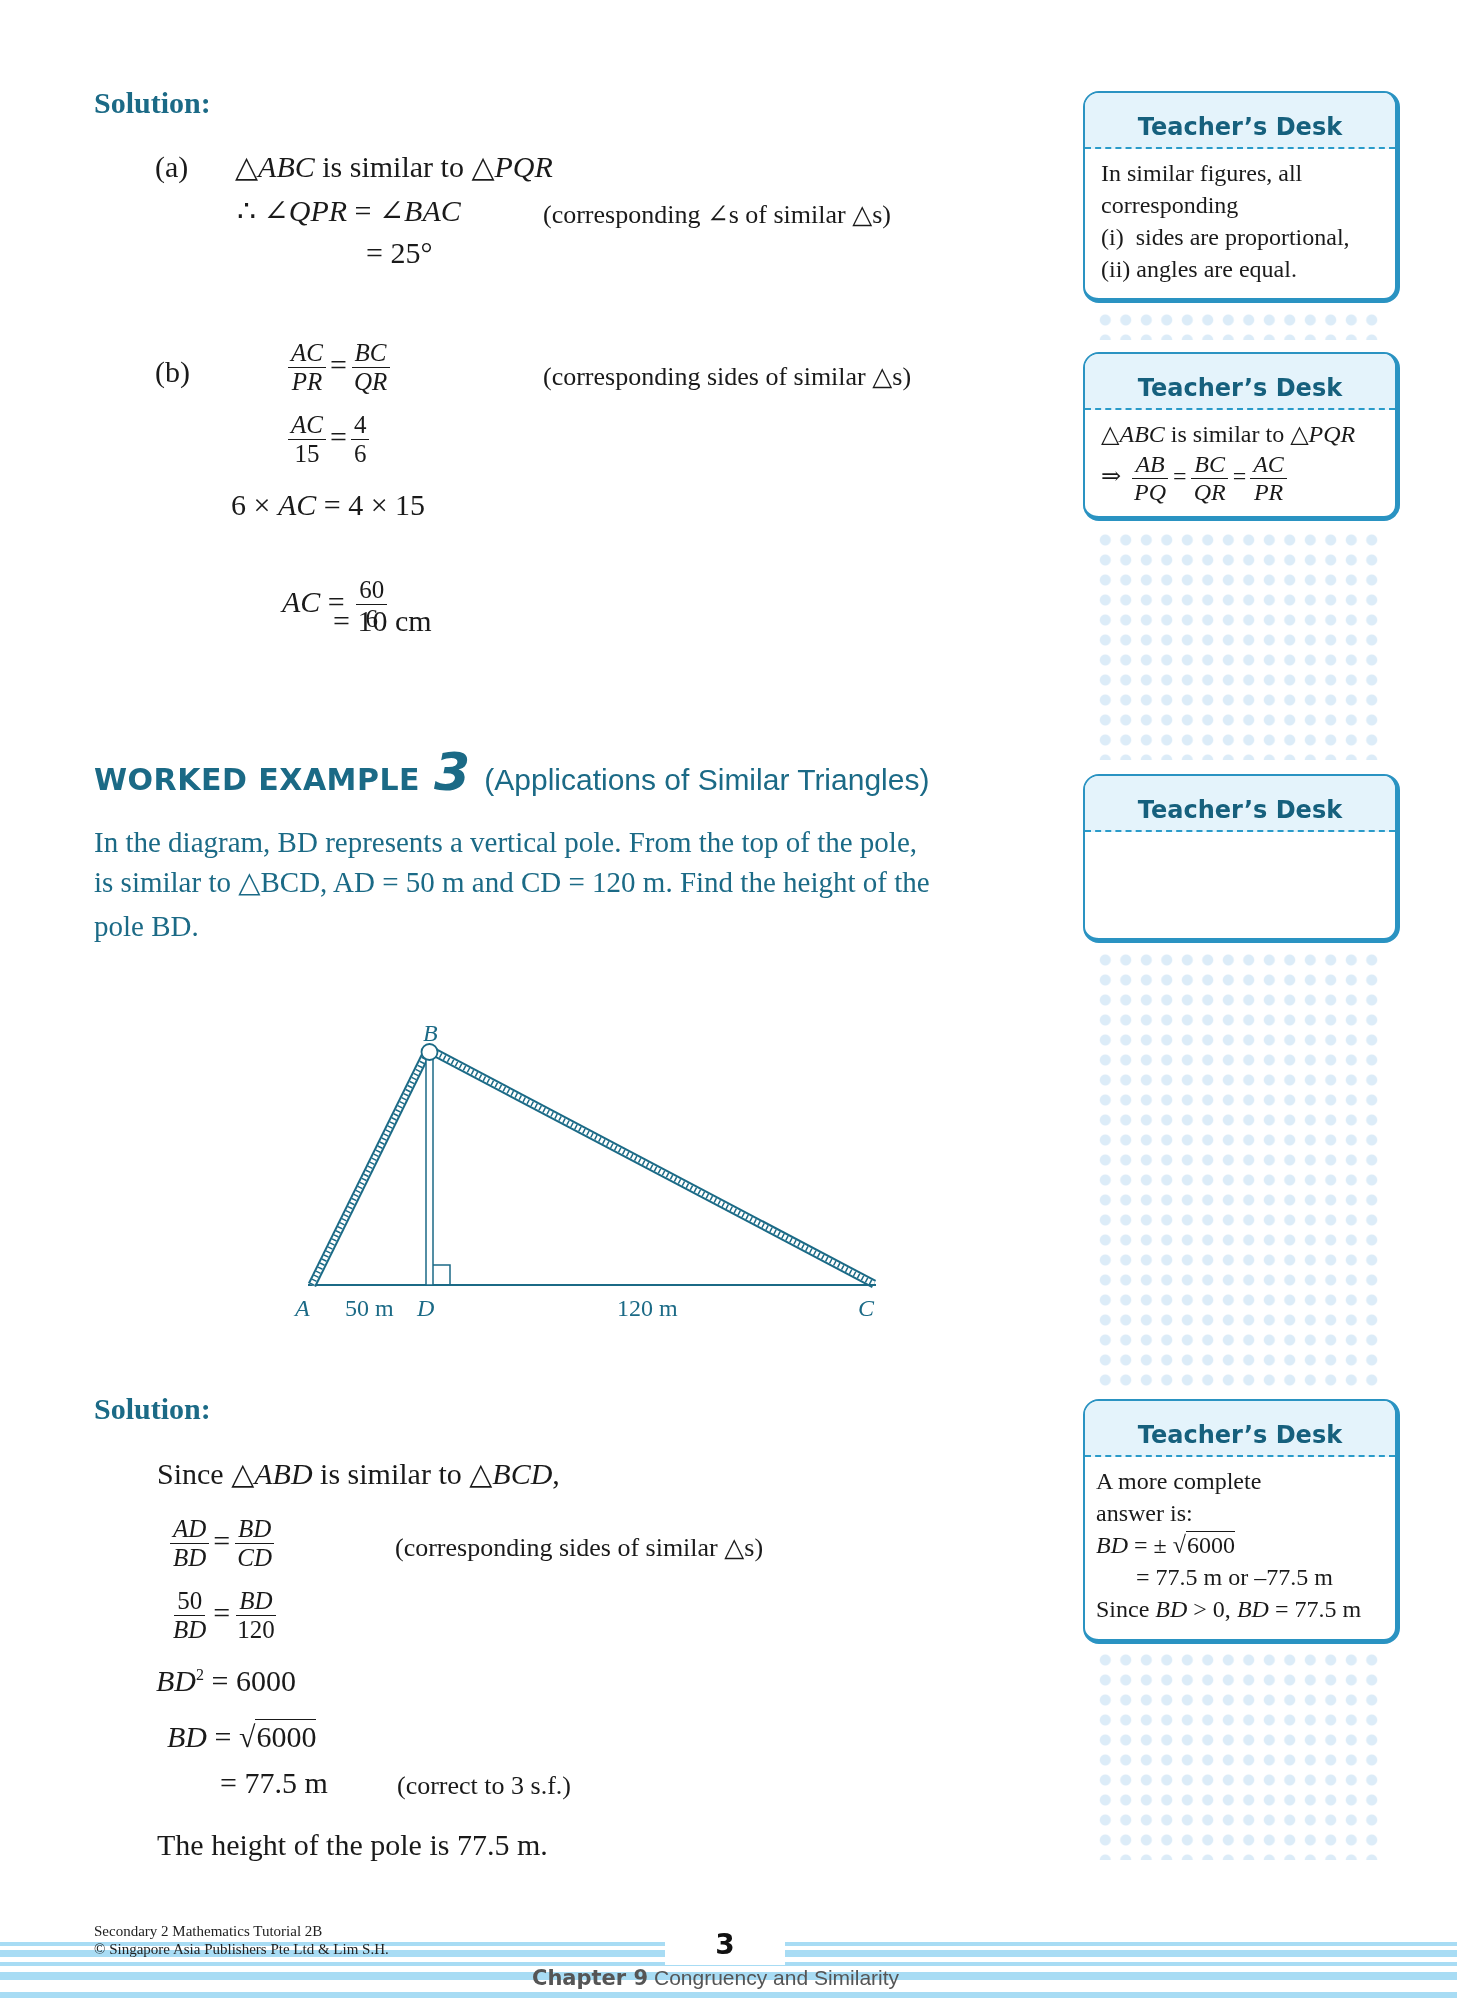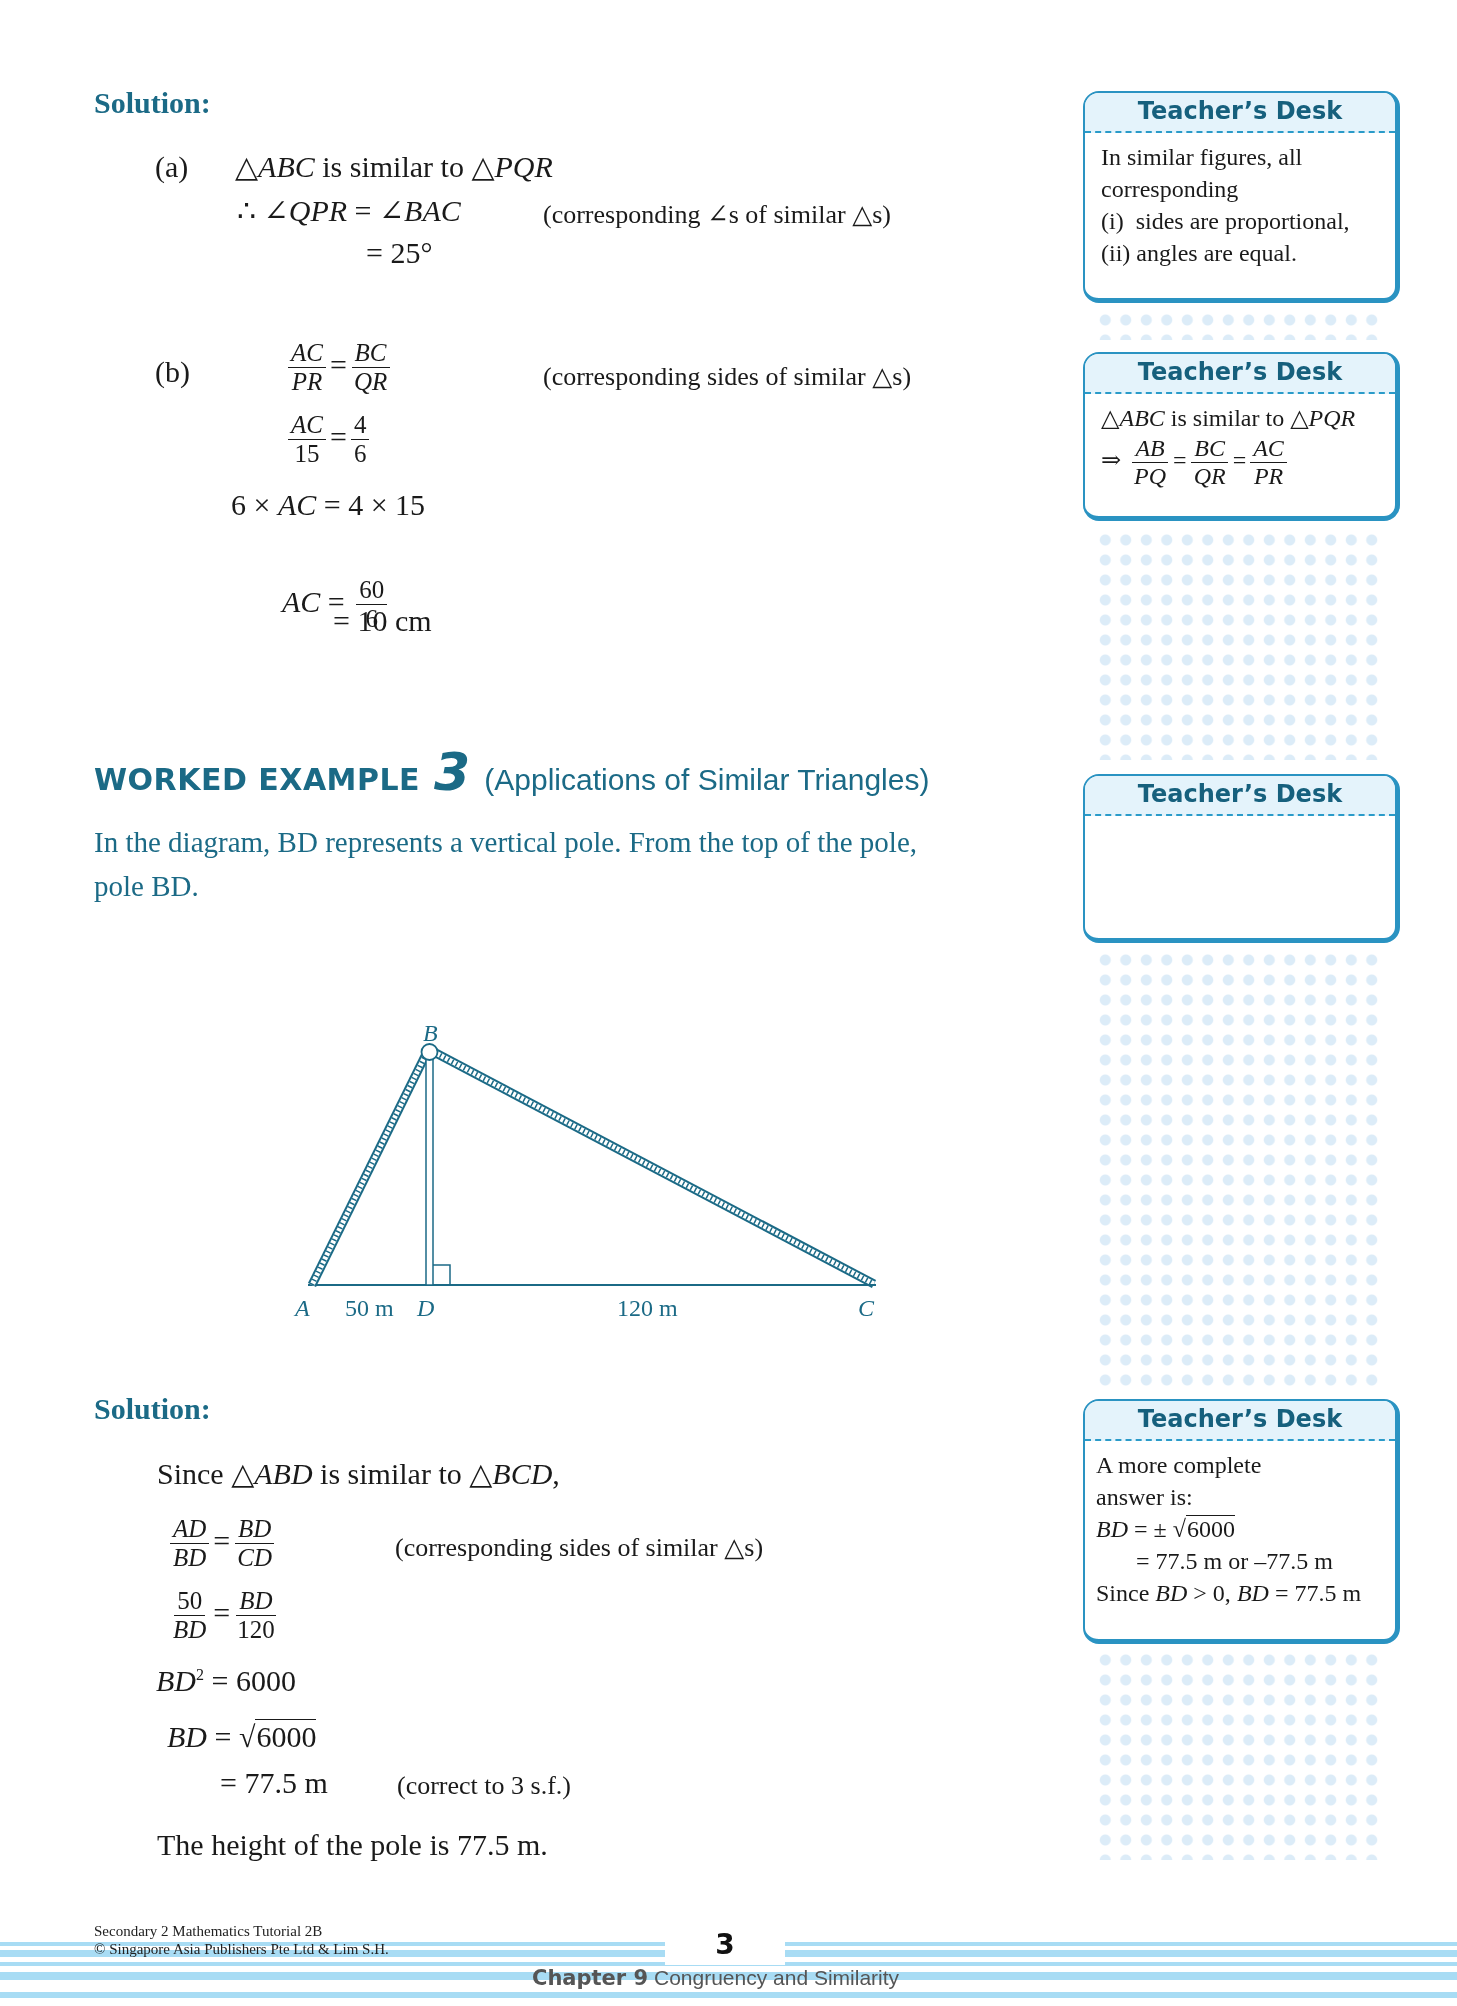--- a/index.html
+++ b/index.html
@@ -21,21 +21,21 @@
               letter-spacing: 0.5px; }
   .we-num { font-family: "DejaVu Sans", sans-serif; font-weight: bold; font-size: 52px; color: #1b6a86;
             font-style: italic; }
   .we-sub { font-family: "Liberation Sans", sans-serif; font-size: 30px; color: #1b6a86; }
   .problem { font-size: 29px; line-height: 40px; color: #1b6a86; width: 1000px; }
   
   .td-box { position: absolute; left: 1083px; width: 310px; background: #ffffff;
             border: 2px solid #2a93c2; border-right-width: 5px; border-bottom-width: 5px;
             border-radius: 16px; overflow: hidden; }
   .td-head { background: #e4f3fb; text-align: center; font-family: "DejaVu Sans", sans-serif;
-             font-weight: bold; font-size: 24px; color: #16607d; padding: 4px 0 6px;
+             font-weight: bold; font-size: 24px; color: #16607d; padding: 20px 0 6px;
              border-bottom: 2px dashed #2a9bc9; }
   .td-body { padding: 8px 16px 10px 16px; font-size: 24px; line-height: 32px; color: #1a1a1a; }
   .td-body .frac { font-size: 24px; }
   
   .dots { position: absolute; left: 1095px; width: 290px;
           background-image: radial-gradient(circle, #dcecf8 5px, transparent 6px);
           background-size: 20.5px 20px; }
   
   .stripe { position: absolute; left: 0; width: 1457px; height: 7px; background: #a8dcf4; }
   .footer-left { font-size: 15px; line-height: 18px; color: #222; }
@@ -87,20 +87,21 @@
     </span></div>
 <div class="abs mtext" style="left:333px; top:606px;">= 10 cm</div>
 
 <div class="abs" style="left:94px; top:742px; display:flex; align-items:baseline; gap:14px;">
   <span class="we-title">WORKED EXAMPLE</span>
   <span class="we-num">3</span>
   <span class="we-sub">(Applications of Similar Triangles)</span>
 </div>
 <div class="abs problem" style="left:94px; top:822px;">
   <div>In the diagram, BD represents a vertical pole. From the top of the pole,</div>
+  <div>is similar to △BCD, AD = 50 m and CD = 120 m. Find the height of the</div>
   <div style="margin-top:4px;">pole BD.</div>
 </div>
 
 <div class="abs" style="left:280px; top:1015px; width:620px; height:320px;">
   <svg width="620" height="320" viewBox="0 0 620 320">
     <defs>
       <pattern id="rope" patternUnits="userSpaceOnUse" width="6" height="8">
         <rect x="0" y="0" width="6" height="8" fill="#fff"></rect>
         <line x1="3" y1="0" x2="3" y2="8" stroke="#1b6a86" stroke-width="2"></line>
       </pattern>

